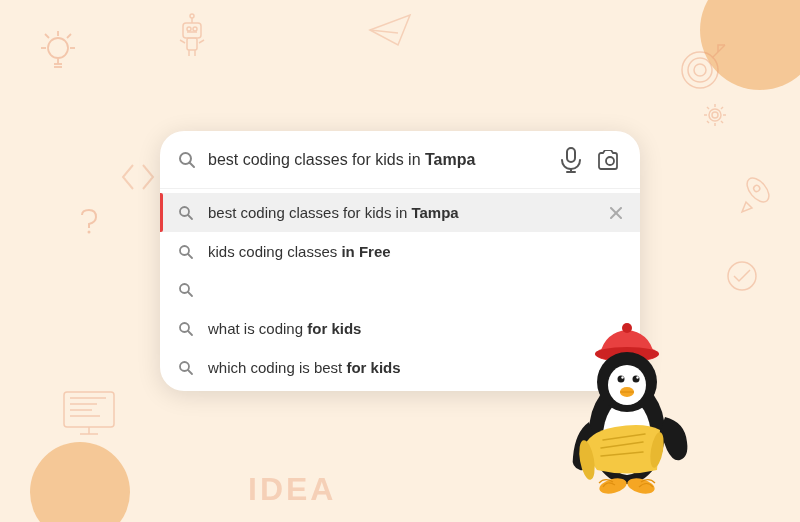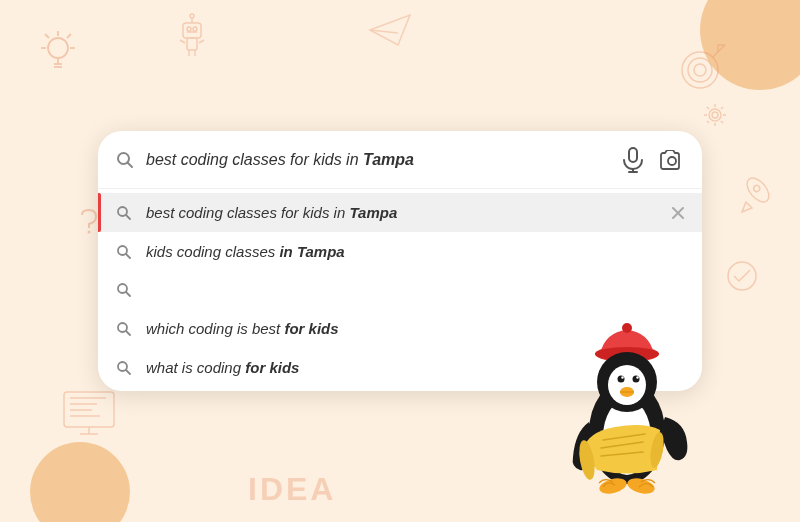--- a/index.html
+++ b/index.html
@@ -202,21 +202,21 @@
 
   <g transform="translate(680, 50)" opacity="0.4" stroke="#e8956d" fill="none" stroke-width="1.5">
     <circle cx="20" cy="20" r="18"></circle>
     <circle cx="20" cy="20" r="12"></circle>
     <circle cx="20" cy="20" r="6"></circle>
     <line x1="32" y1="8" x2="45" y2="-5"></line>
     <polyline points="45,-5 38,-5 38,2"></polyline>
   </g>
 </svg>
 
-<div style="position:absolute; top:50%; left:50%; transform:translate(-50%,-50%); width:604px; z-index:10;font-style:italic;">
+<div style="position:absolute; top:50%; left:50%; transform:translate(-50%,-50%); width:480px; z-index:10;">
 
   <div class="search-panel">
 
     <div class="search-bar">
       <svg width="18" height="18" viewBox="0 0 18 18" fill="none" xmlns="http://www.w3.org/2000/svg">
         <circle cx="7.5" cy="7.5" r="5.5" stroke="#888" stroke-width="2"></circle>
         <line x1="11.5" y1="11.5" x2="16" y2="16" stroke="#888" stroke-width="2" stroke-linecap="round"></line>
       </svg>
       <span class="search-query-text">
         <span>best coding classes for kids in </span><span class="bold">Tampa</span>
@@ -245,45 +245,45 @@
           <line x1="1" y1="1" x2="11" y2="11" stroke="#aaa" stroke-width="2" stroke-linecap="round"></line>
           <line x1="11" y1="1" x2="1" y2="11" stroke="#aaa" stroke-width="2" stroke-linecap="round"></line>
         </svg>
       </div>
 
       <div class="suggestion-item">
         <svg width="16" height="16" viewBox="0 0 16 16" fill="none">
           <circle cx="6.5" cy="6.5" r="4.5" stroke="#888" stroke-width="1.8"></circle>
           <line x1="10" y1="10" x2="14" y2="14" stroke="#888" stroke-width="1.8" stroke-linecap="round"></line>
         </svg>
-        <span class="suggestion-text">kids coding classes <span class="bold">in Tampa</span></span>
+        <span class="suggestion-text">kids coding classes <span class="bold">in Free</span></span>
       </div>
 
       <div class="suggestion-item">
         <svg width="16" height="16" viewBox="0 0 16 16" fill="none">
           <circle cx="6.5" cy="6.5" r="4.5" stroke="#888" stroke-width="1.8"></circle>
           <line x1="10" y1="10" x2="14" y2="14" stroke="#888" stroke-width="1.8" stroke-linecap="round"></line>
         </svg>
       </div>
 
 
       <div class="suggestion-item">
         <svg width="16" height="16" viewBox="0 0 16 16" fill="none">
           <circle cx="6.5" cy="6.5" r="4.5" stroke="#888" stroke-width="1.8"></circle>
           <line x1="10" y1="10" x2="14" y2="14" stroke="#888" stroke-width="1.8" stroke-linecap="round"></line>
         </svg>
+        <span class="suggestion-text">what is coding <span class="bold">for kids</span></span>
+      </div>
+
+      <div class="suggestion-item">
+        <svg width="16" height="16" viewBox="0 0 16 16" fill="none">
+          <circle cx="6.5" cy="6.5" r="4.5" stroke="#888" stroke-width="1.8"></circle>
+          <line x1="10" y1="10" x2="14" y2="14" stroke="#888" stroke-width="1.8" stroke-linecap="round"></line>
+        </svg>
         <span class="suggestion-text">which coding is best <span class="bold">for kids</span></span>
-      </div>
-
-      <div class="suggestion-item">
-        <svg width="16" height="16" viewBox="0 0 16 16" fill="none">
-          <circle cx="6.5" cy="6.5" r="4.5" stroke="#888" stroke-width="1.8"></circle>
-          <line x1="10" y1="10" x2="14" y2="14" stroke="#888" stroke-width="1.8" stroke-linecap="round"></line>
-        </svg>
-        <span class="suggestion-text">what is coding <span class="bold">for kids</span></span>
       </div>
 
 
     </div>
   </div>
 
 </div>
 
 <div style="position:absolute; bottom:10px; right:100px; z-index:20; width:155px; height:210px;">
   <svg width="155" height="210" viewBox="0 0 155 210" fill="none" xmlns="http://www.w3.org/2000/svg">

